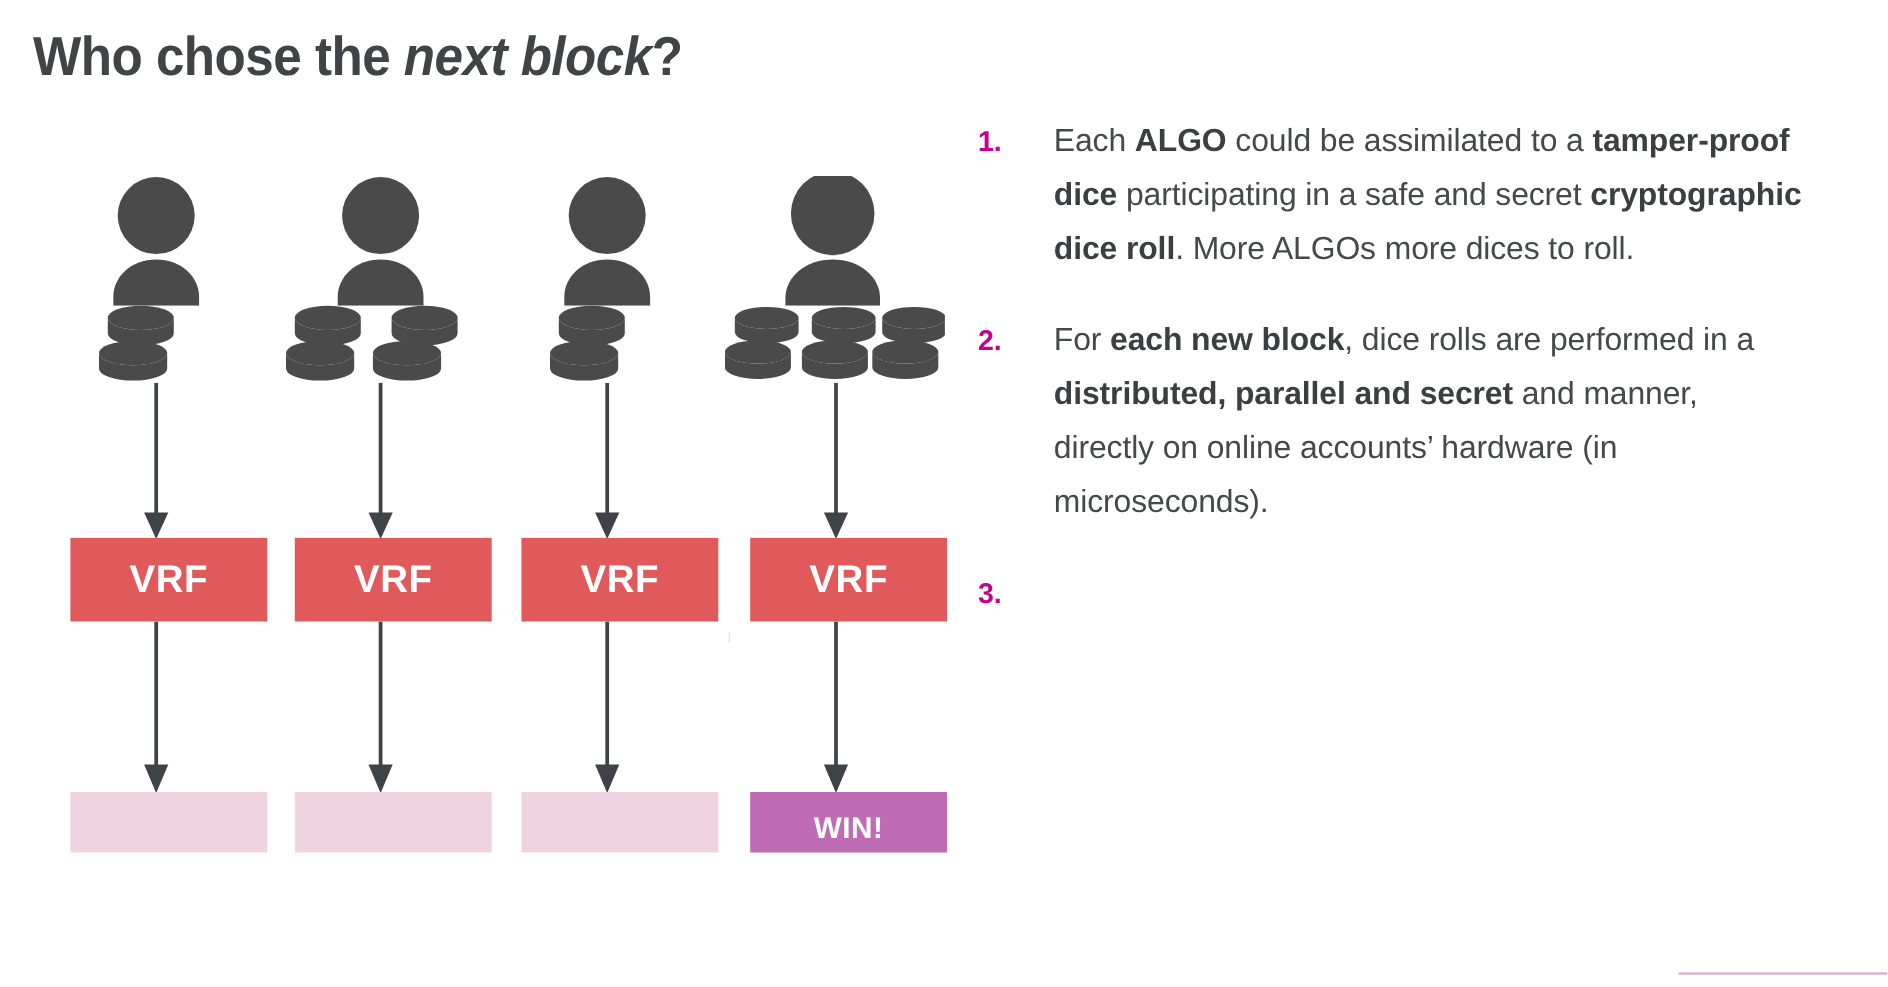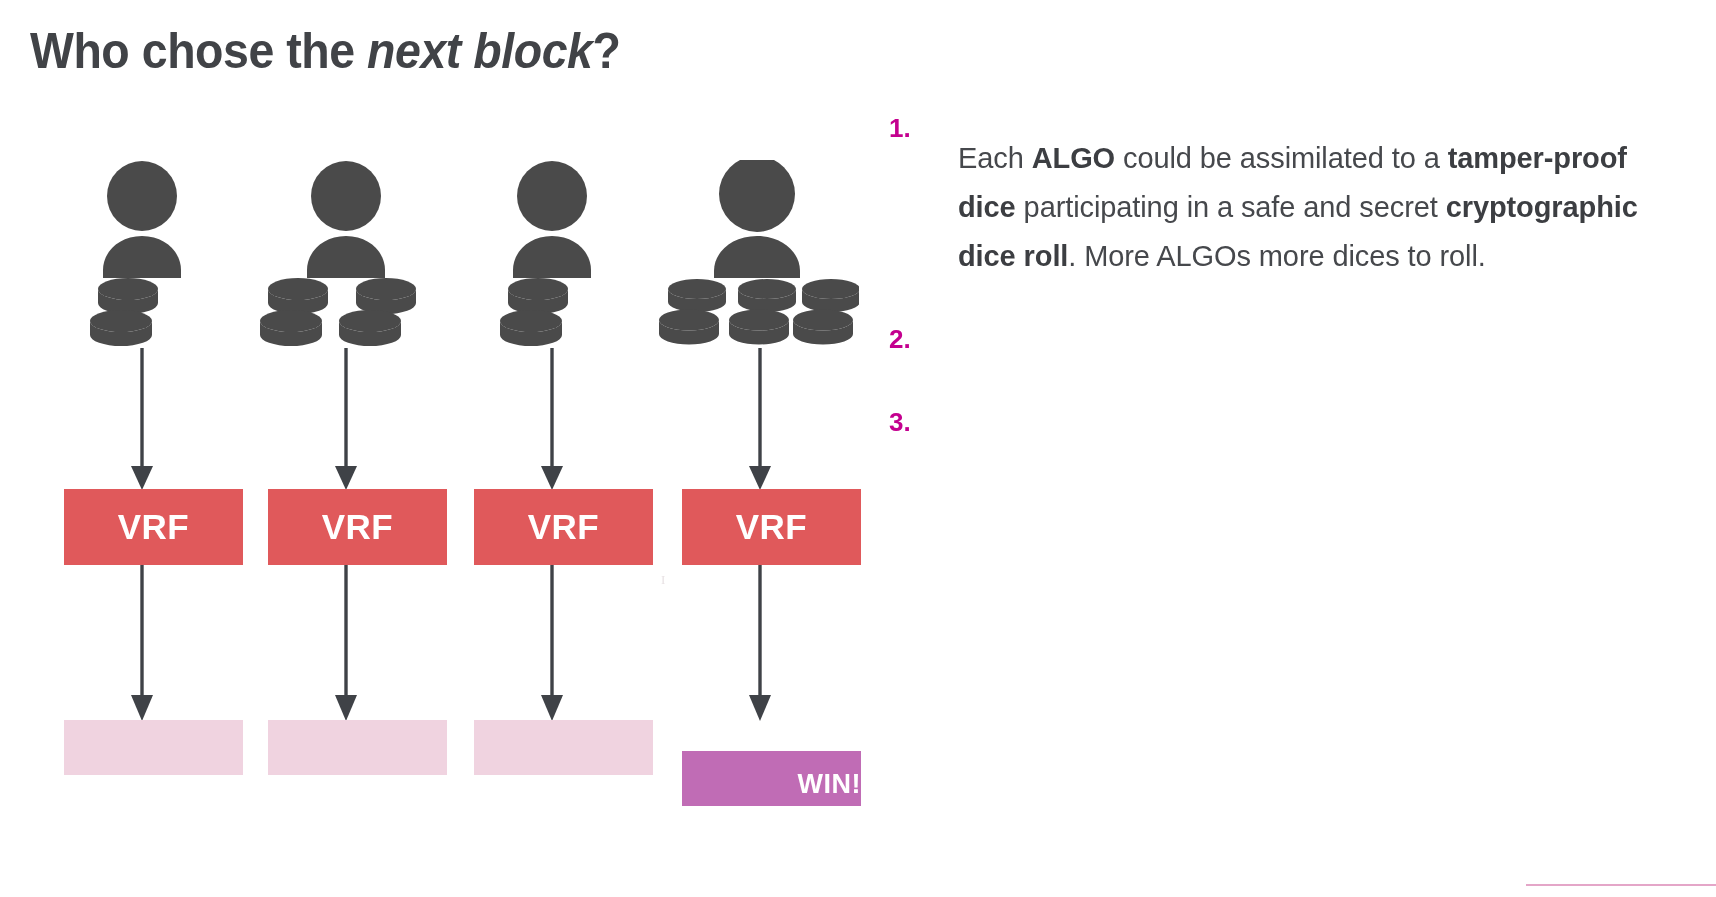--- a/index.html
+++ b/index.html
@@ -76,23 +76,22 @@
     width:179px;height:55px;
     background:#f0d3e0;
   }
   .result-box.win{
     background:#c06cb5;
     color:#ffffff;
     font-size:27px;
     font-weight:bold;
     display:flex;
     align-items:flex-end;
-    justify-content:flex-end;
+    justify-content:center;
     letter-spacing:0.5px;
-    margin-top:31px;
   }
   .result-box.win span{padding-bottom:6px;}
 
   
   #stray-tick{
     position:absolute;
     left:661px; top:572px;
     width:8px;height:14px;
     color:#e8e2e4;
     font-size:13px;
@@ -119,21 +118,20 @@
     text-align:left;
     padding-left:9px;
     box-sizing:border-box;
   }
   .li-text{
     flex:1;
     color:#46484c;
     font-size:29px;
     line-height:49px;
     letter-spacing:-0.1px;
-    margin-top:30px;
   }
   .li-text b{font-weight:bold;color:#3c3e42;}
 
   #bottom-rule{
     position:absolute;
     left:1526px;
     top:884px;
     width:190px;
     height:2px;
     background:#e4a6c8;
@@ -307,19 +305,20 @@
   <div id="stray-tick">I</div>
 </div>
 
 <div id="list">
     <div class="list-item">
       <div class="li-num">1.</div>
       <div class="li-text"><span>Each </span><b>ALGO</b><span> could be assimilated to a </span><b>tamper-proof dice</b><span> participating in a safe and secret </span><b>cryptographic dice roll</b><span>. More ALGOs more dices to roll.</span></div>
     </div>
     <div class="list-item">
       <div class="li-num">2.</div>
+      <div class="li-text"><span>For </span><b>each new block</b><span>, dice rolls are performed in a </span><b>distributed, parallel and secret</b><span> and manner, directly on online accounts’ hardware (in microseconds).</span></div>
     </div>
     <div class="list-item">
       <div class="li-num">3.</div>
     </div>
   </div>
 
 <div id="bottom-rule"></div>
 
 </body></html>

